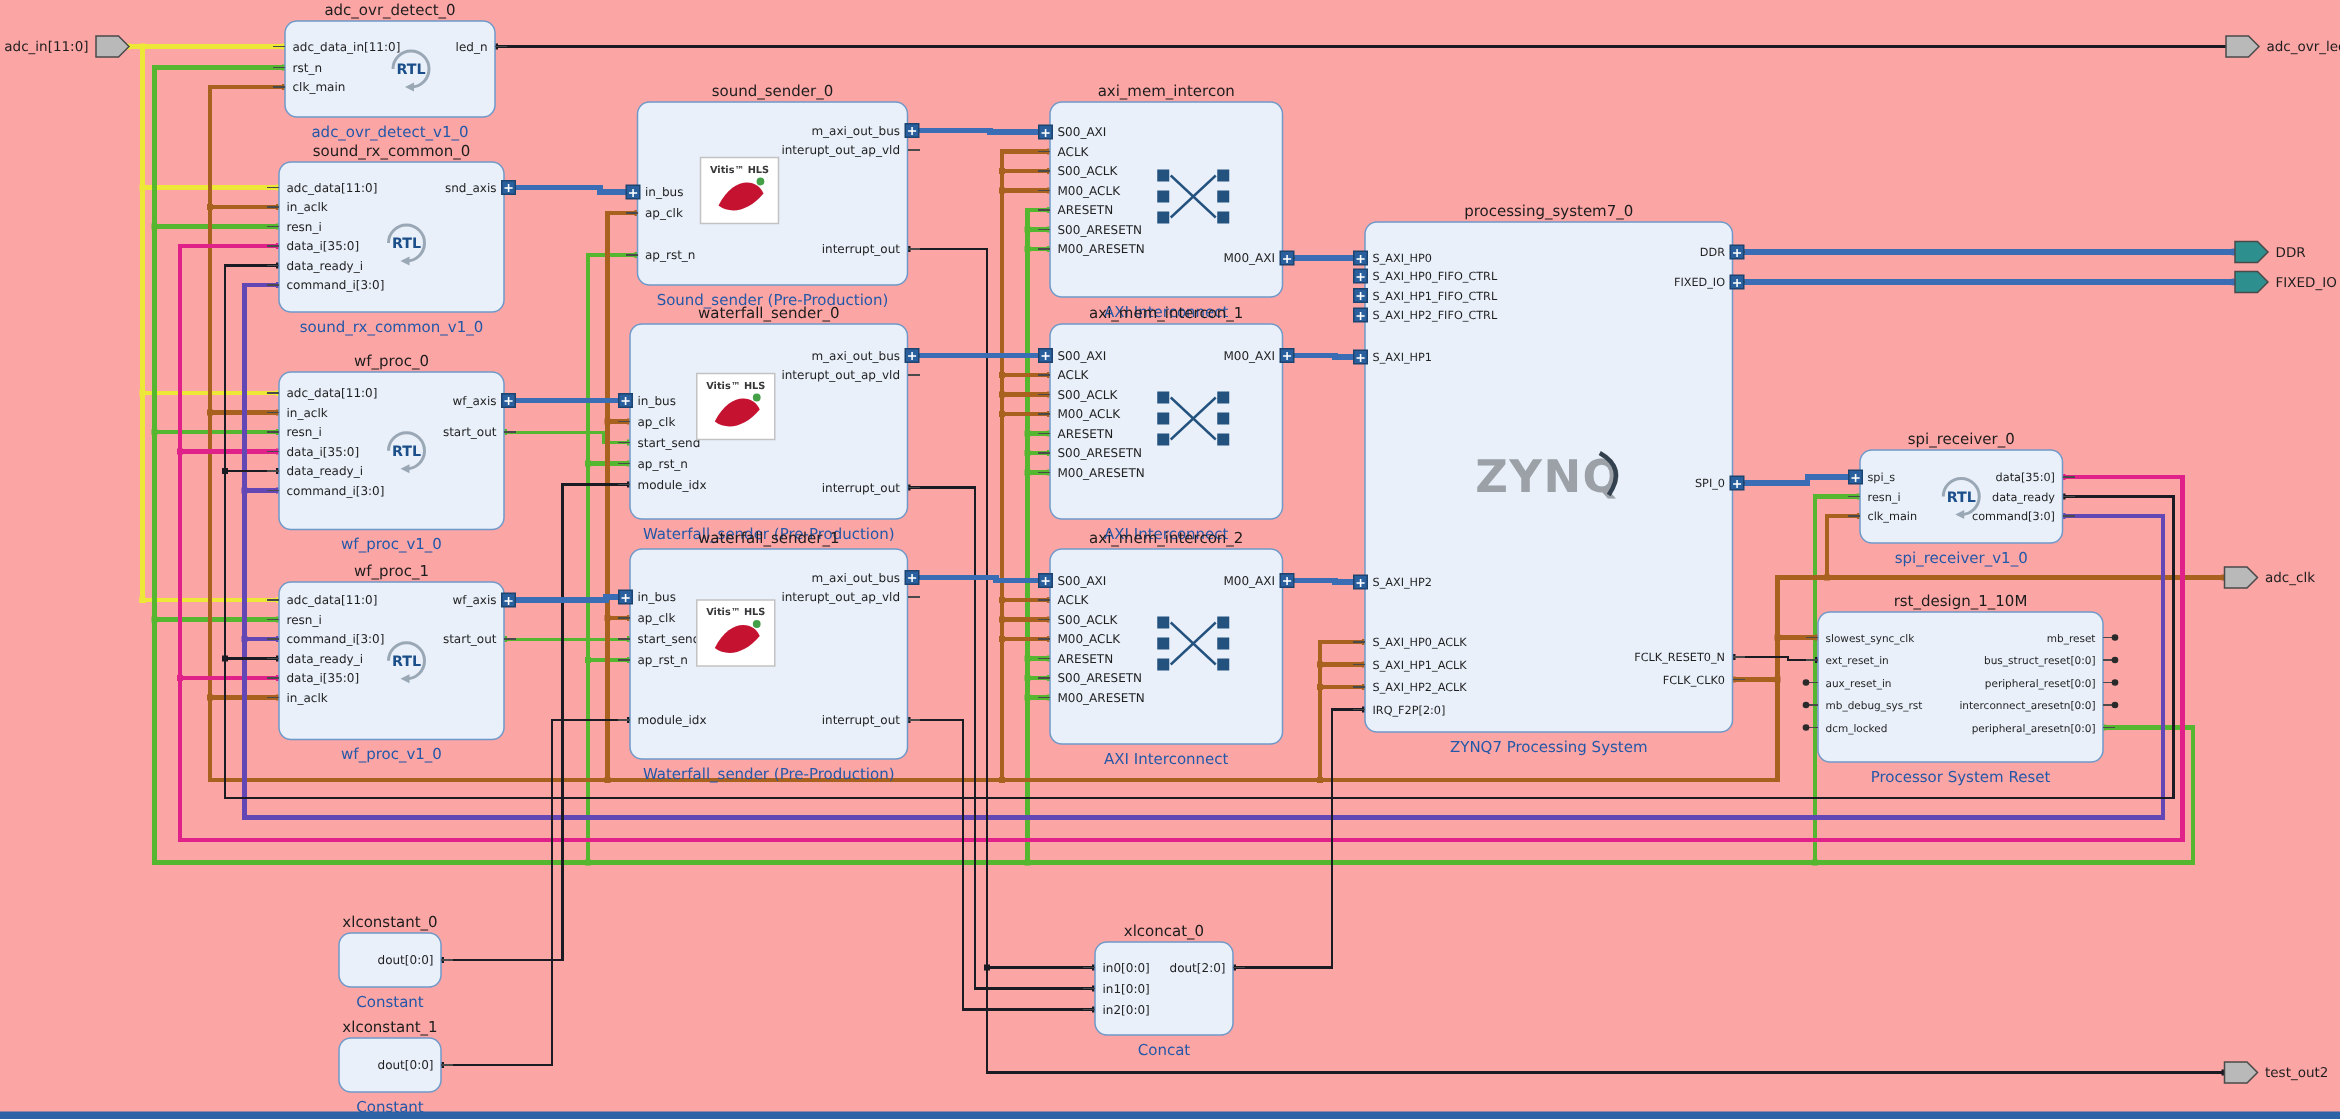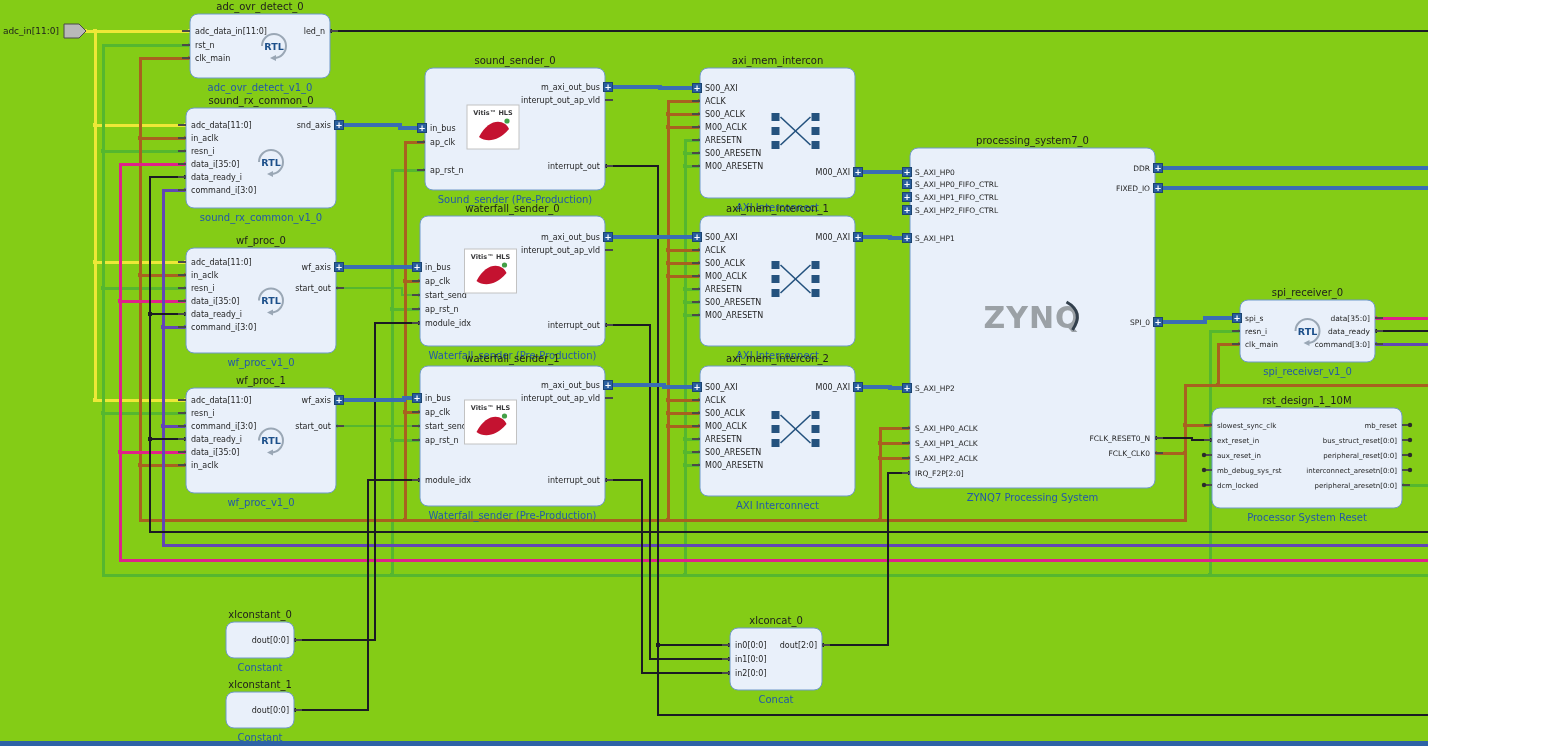--- a/index.html
+++ b/index.html
@@ -1,17 +1,17 @@
 <!DOCTYPE html>
 <html><head>
 <meta charset="utf-8">
 <title>Block Design</title>
 <style>
   html,body{margin:0;padding:0;background:#ffffff;}
-  #stage{position:relative;width:1428px;height:746px;overflow:hidden;background:#84cc16;}
+  #stage{position:relative;width:1560px;height:746px;overflow:hidden;background:#fca5a5;}
   svg{position:absolute;top:0;left:0;}
   text{font-family:"DejaVu Sans","Liberation Sans",sans-serif;}
   .blk{fill:#e9f0fa;stroke:#6f99c9;stroke-width:1;}
   .blkTitle{font-size:10px;fill:#1d1d1d;text-anchor:middle;}
   .blkSub{font-size:10px;fill:#2358a8;text-anchor:middle;}
   .pin{fill:#1f1f1f;}
   .stub{stroke:#4a4a4a;stroke-width:1.2;}
   .ifBox{fill:#2a5f9e;stroke:#1c4470;}
   .ifPlus{font-size:8.5px;fill:#ffffff;font-weight:bold;text-anchor:middle;}
   .wire{fill:none;}

